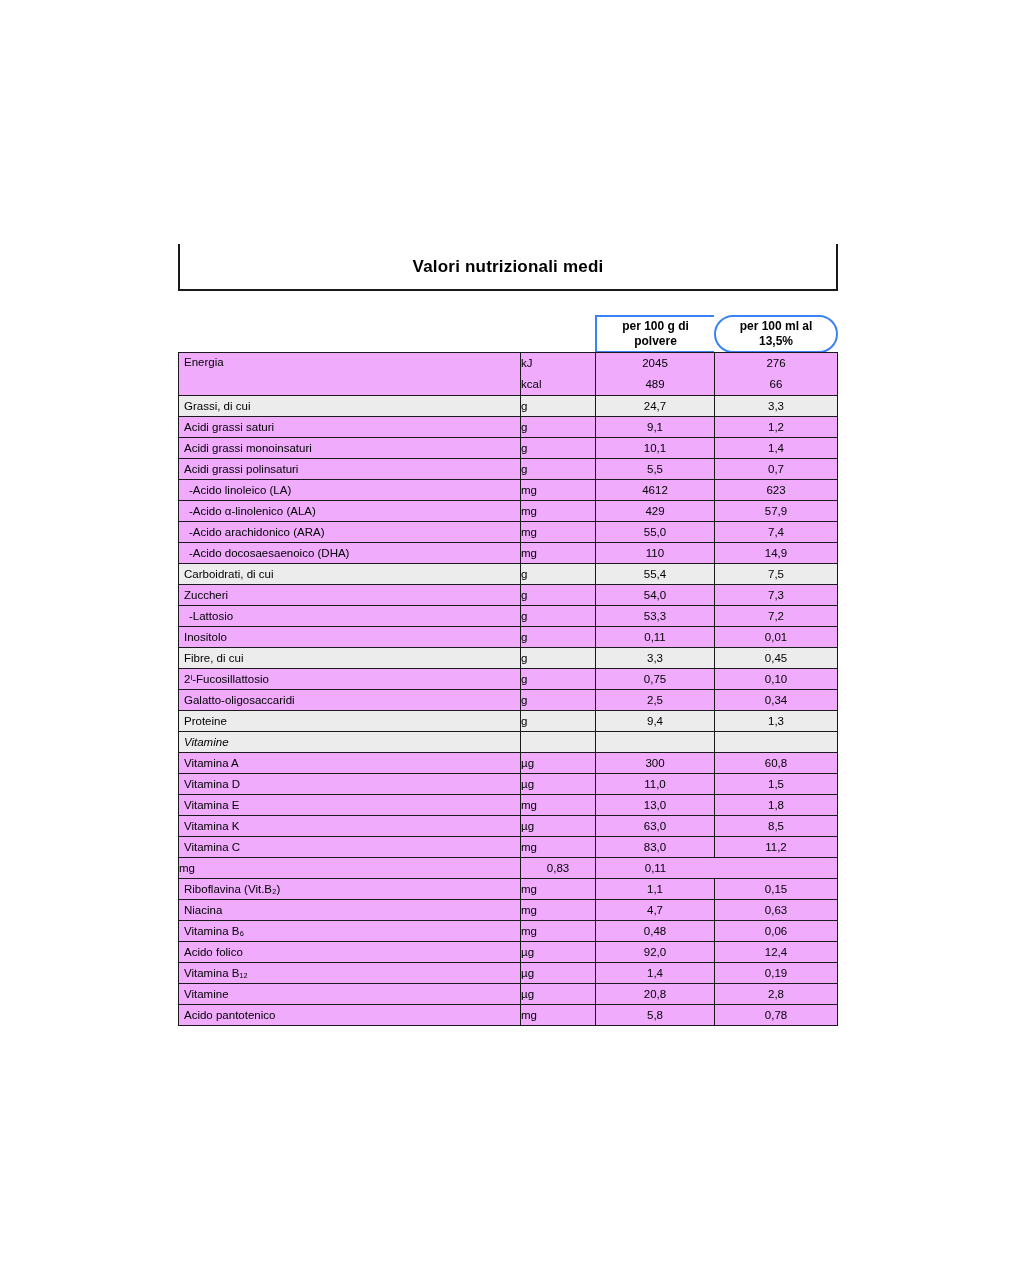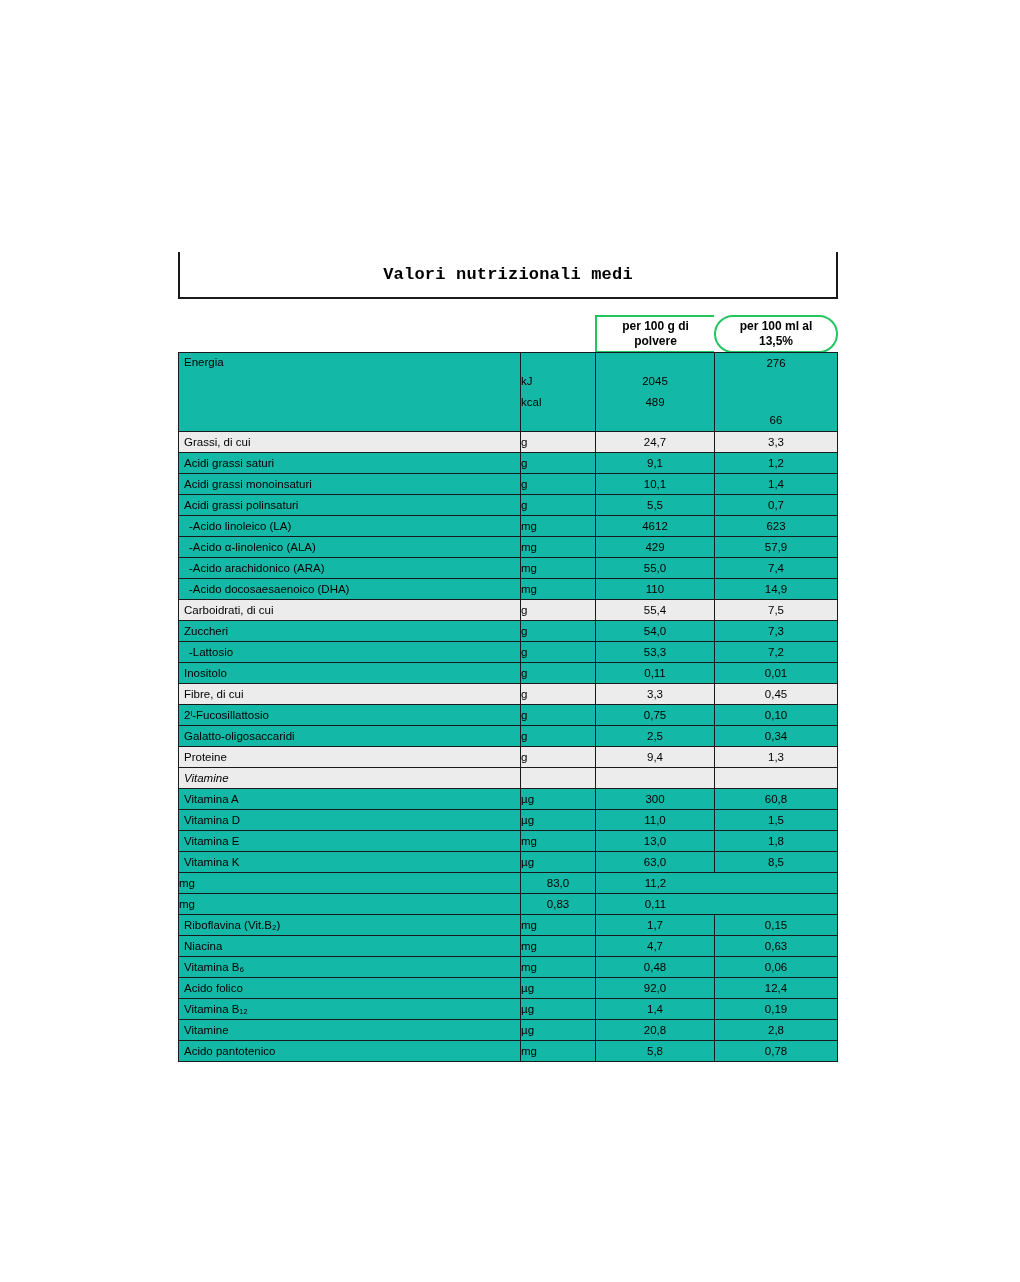--- a/index.html
+++ b/index.html
@@ -5,34 +5,34 @@
   html, body { margin: 0; padding: 0; background: #ffffff; }
   body {
     width: 1020px; height: 1282px;
     font-family: "Liberation Sans", "DejaVu Sans", sans-serif;
     color: #000;
   }
   #page { position: relative; width: 1020px; height: 1282px; background: #ffffff; overflow: hidden; }
 
   
   .title-box {
-    position: absolute; left: 178px; top: 252px; width: 660px; height: 47px;
+    position: absolute; left: 178px; top: 244px; width: 660px; height: 47px;
     box-sizing: border-box;
     border-left: 2px solid #1a1a1a;
     border-right: 2px solid #1a1a1a;
     border-bottom: 2px solid #1a1a1a;
-    display: flex; align-items: center; justify-content: center; font-family: Liberation Mono, monospace;
+    display: flex; align-items: center; justify-content: center;
   }
   .title { font-size: 17px; font-weight: bold; letter-spacing: 0.2px; }
 
   
   .thead { position: absolute; left: 595px; top: 315px; display: flex; }
   .hcell {
     box-sizing: border-box; height: 38px;
-    border: 2px solid #22c55e;
+    border: 2px solid #3b82f6;
     display: flex; align-items: center; justify-content: center;
     text-align: center; font-weight: bold; font-size: 12px; line-height: 15px;
     white-space: pre-line;
   }
   .hcell.h1 { width: 119px; border-right: none; }
   .hcell.h2 { width: 124px; border-radius: 19px; }
 
   
   .tbody {
     position: absolute; left: 178px; top: 352px; width: 660px;
@@ -40,34 +40,34 @@
     border-left: 1px solid #1a1a1a;
     border-right: 1px solid #1a1a1a;
     border-top: 1px solid #1a1a1a;
     background: #ffffff;
   }
   .trow {
     display: grid;
     grid-template-columns: 342px 75px 119px 1fr;
     border-bottom: 1px solid #1a1a1a;
     min-height: 20px;
-    background: #14b8a6;
+    background: #f0abfc;
   }
   .trow.shaded { background: #ececec; }
   .cell {
     box-sizing: border-box;
     font-size: 11.5px;
     display: flex; flex-direction: column; justify-content: center;
   }
   .cell.label { border-right: 1px solid #1a1a1a; padding-left: 5px; align-items: flex-start; }
   .cell.label.indent { padding-left: 10px; }
   .cell.label.italic { font-style: italic; }
   .cell.unit { border-right: 1px solid #1a1a1a; align-items: flex-start; text-align: center; }
   .cell.val { border-right: 1px solid #1a1a1a; align-items: center; text-align: center; }
-  .cell.val.last { border-right: none; gap: 36px; }
+  .cell.val.last { border-right: none; }
   .line { height: 21px; line-height: 21px; text-align: center; }
   .trow.multi { min-height: 41px; }
   .trow.multi .cell.label { justify-content: flex-start; padding-top: 3px; }
 </style>
 </head>
 <body>
 
 <div id="page">
 
   <div class="title-box">
@@ -217,33 +217,34 @@
         <div class="cell val">13,0</div>
         <div class="cell val last">1,8</div>
       </div>
       <div class="trow">
         <div class="cell label">Vitamina K</div>
         <div class="cell unit">µg</div>
         <div class="cell val">63,0</div>
         <div class="cell val last">8,5</div>
       </div>
       <div class="trow">
+        <div class="cell label">Vitamina C</div>
         <div class="cell unit">mg</div>
         <div class="cell val">83,0</div>
         <div class="cell val last">11,2</div>
       </div>
       <div class="trow">
         <div class="cell unit">mg</div>
         <div class="cell val">0,83</div>
         <div class="cell val last">0,11</div>
       </div>
       <div class="trow">
         <div class="cell label">Riboflavina (Vit.B₂)</div>
         <div class="cell unit">mg</div>
-        <div class="cell val">1,7</div>
+        <div class="cell val">1,1</div>
         <div class="cell val last">0,15</div>
       </div>
       <div class="trow">
         <div class="cell label">Niacina</div>
         <div class="cell unit">mg</div>
         <div class="cell val">4,7</div>
         <div class="cell val last">0,63</div>
       </div>
       <div class="trow">
         <div class="cell label">Vitamina B₆</div>

